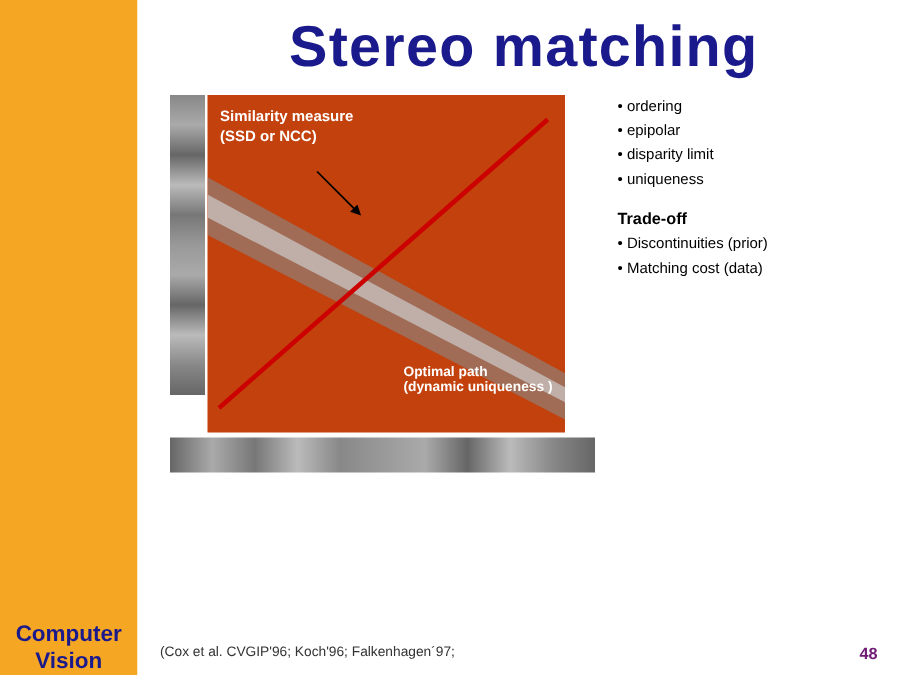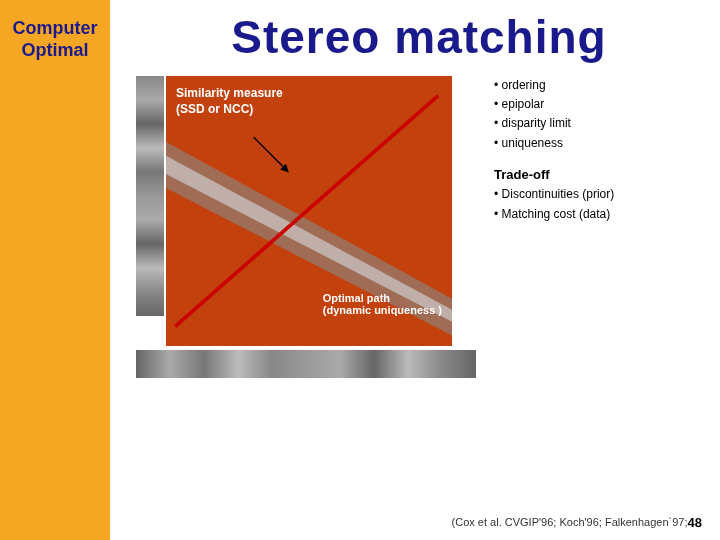--- a/index.html
+++ b/index.html
@@ -13,21 +13,21 @@
     }
 
     
     .sidebar {
       position: absolute;
       left: 0; top: 0;
       width: 110px;
       height: 540px;
       background: #f5a623;
       display: flex;
-      align-items: flex-start;
+      align-items: flex-end;
       justify-content: center;
       padding-top: 18px;
     }
 
     .sidebar-title {
       color: #1a1a8c;
       font-size: 18px;
       font-weight: bold;
       text-align: center;
       line-height: 1.2;
@@ -184,43 +184,43 @@
     }
 
     
     .footer {
       position: absolute;
       bottom: 10px;
       left: 110px;
       width: 610px;
       padding: 0 18px;
       display: flex;
-      justify-content: flex-end;
+      justify-content: space-between;
       align-items: flex-end;
     }
 
     .footer-left {
       color: #333;
       font-size: 11px;
       line-height: 1.5;
     }
 
     .page-number {
-      color: #000000;
+      color: #701a75;
       font-size: 13px;
       font-weight: bold;
     }
   </style>
 </head>
 <body>
 
 <div class="sidebar">
   <div class="sidebar-title">
     <span>Computer</span><br>
-    <span>Optimal</span>
+    <span>Vision</span>
   </div>
 </div>
 
 <div class="main">
 
   <div class="page-title">Stereo matching</div>
 
   <div class="content-row">
 
     <div>

